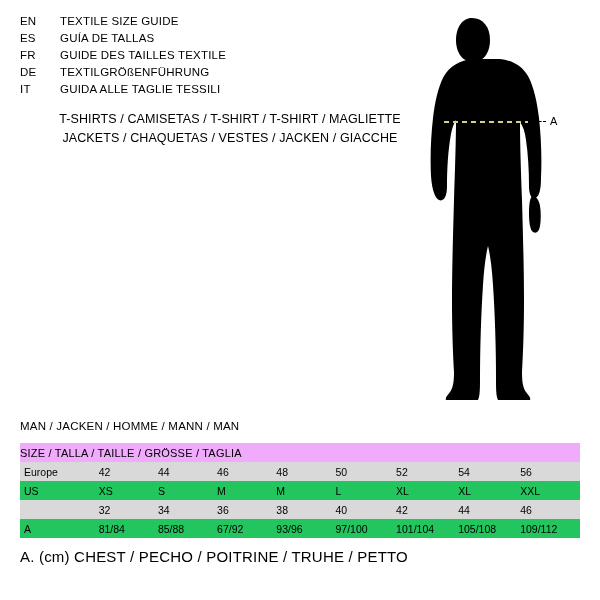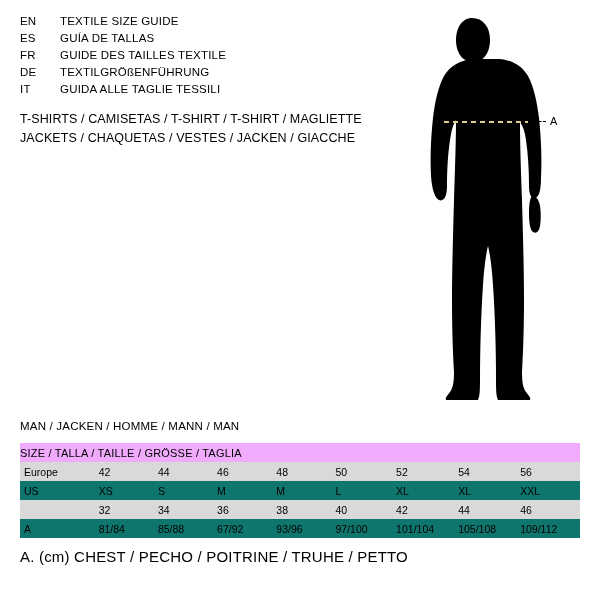--- a/index.html
+++ b/index.html
@@ -50,20 +50,21 @@
     position: absolute;
     left: 20px;
     top: 110px;
     width: 420px;
   }
   .category-line {
     font-size: 12.5px;
     line-height: 19px;
     letter-spacing: 0.1px;
     white-space: nowrap;
+    text-align: center;
   }
 
   
   .figure-wrap {
     position: absolute;
     left: 400px;
     top: 10px;
     width: 200px;
     height: 400px;
   }
@@ -112,21 +113,21 @@
   .row-head td {
     background: #f0abfc;
     font-size: 11px;
     letter-spacing: 0.2px;
     padding-left: 4px;
   }
   .row-shade td {
     background: #d9d9d9;
   }
   .row-plain td {
-    background: #0f766e;
+    background: #22c55e;
   }
   .cell-label {
     width: 85px;
     padding-left: 4px !important;
   }
   .cell-val {
     width: 67px;
     padding-left: 2px !important;
   }
 

